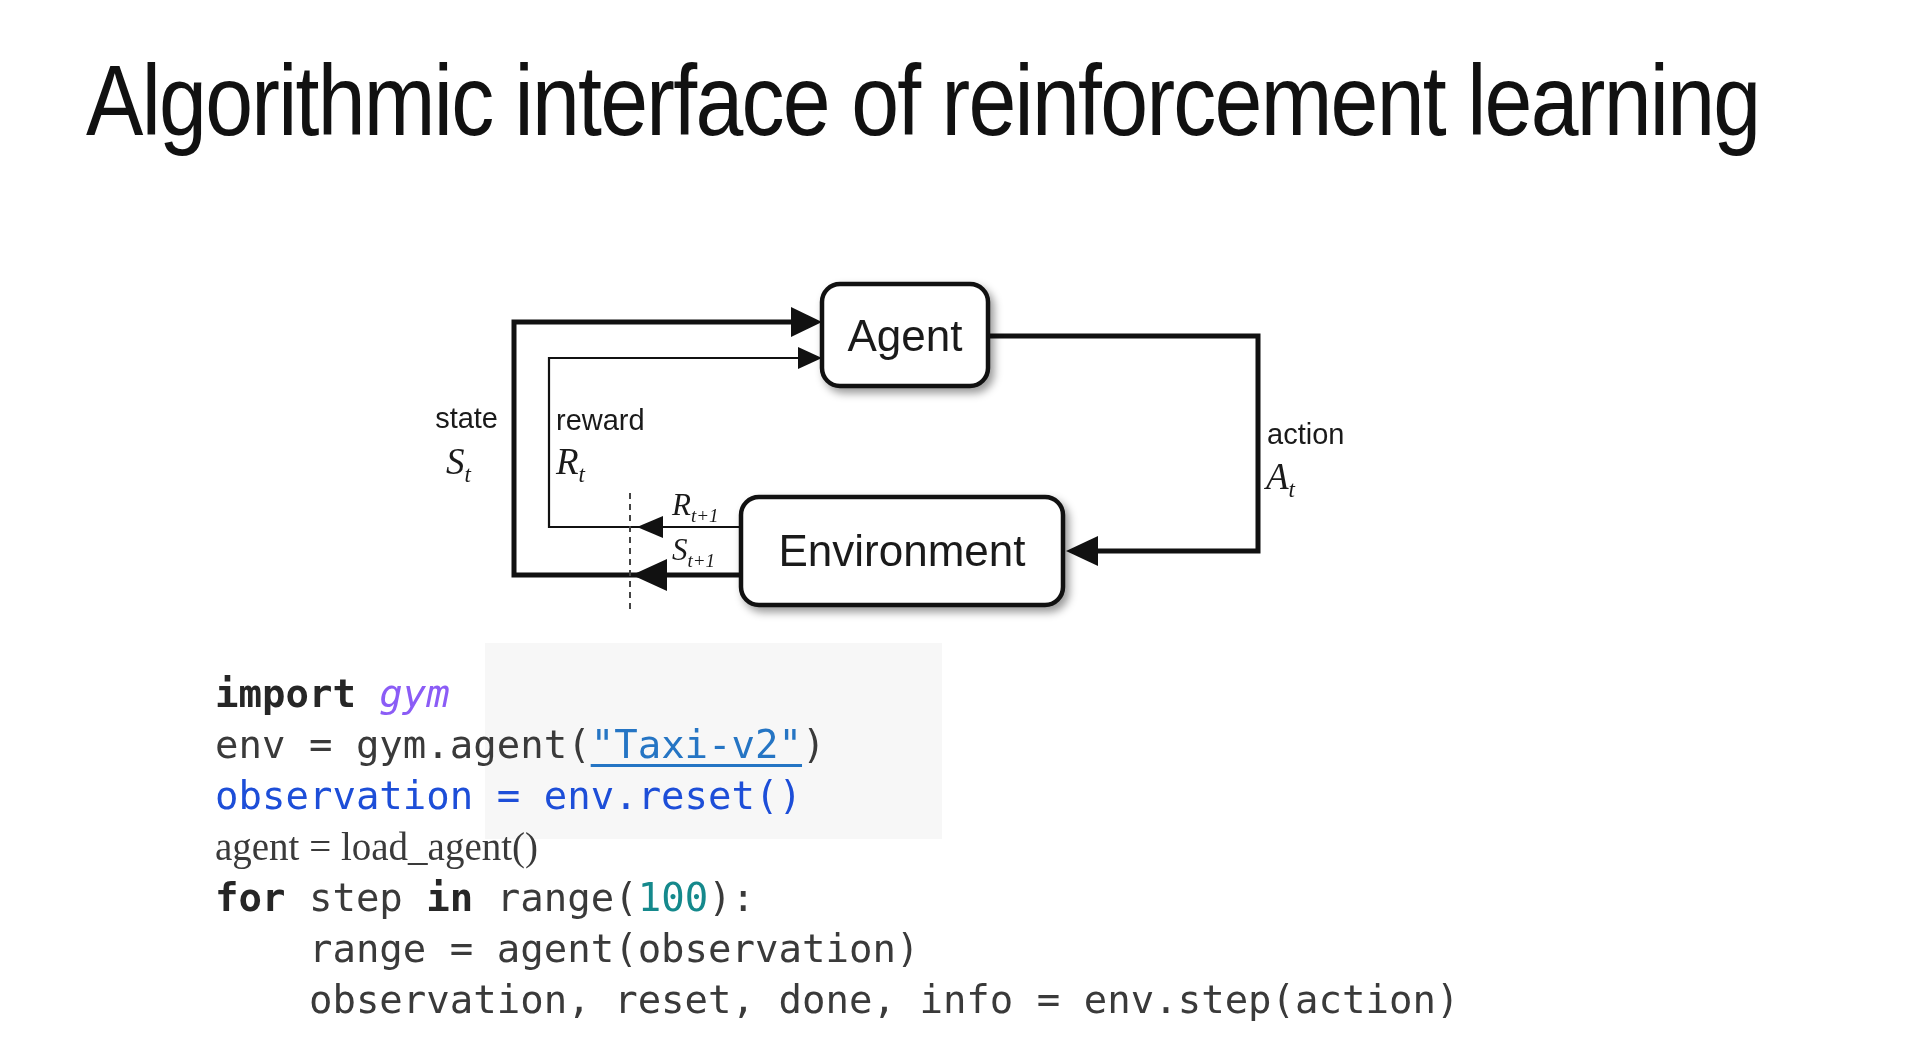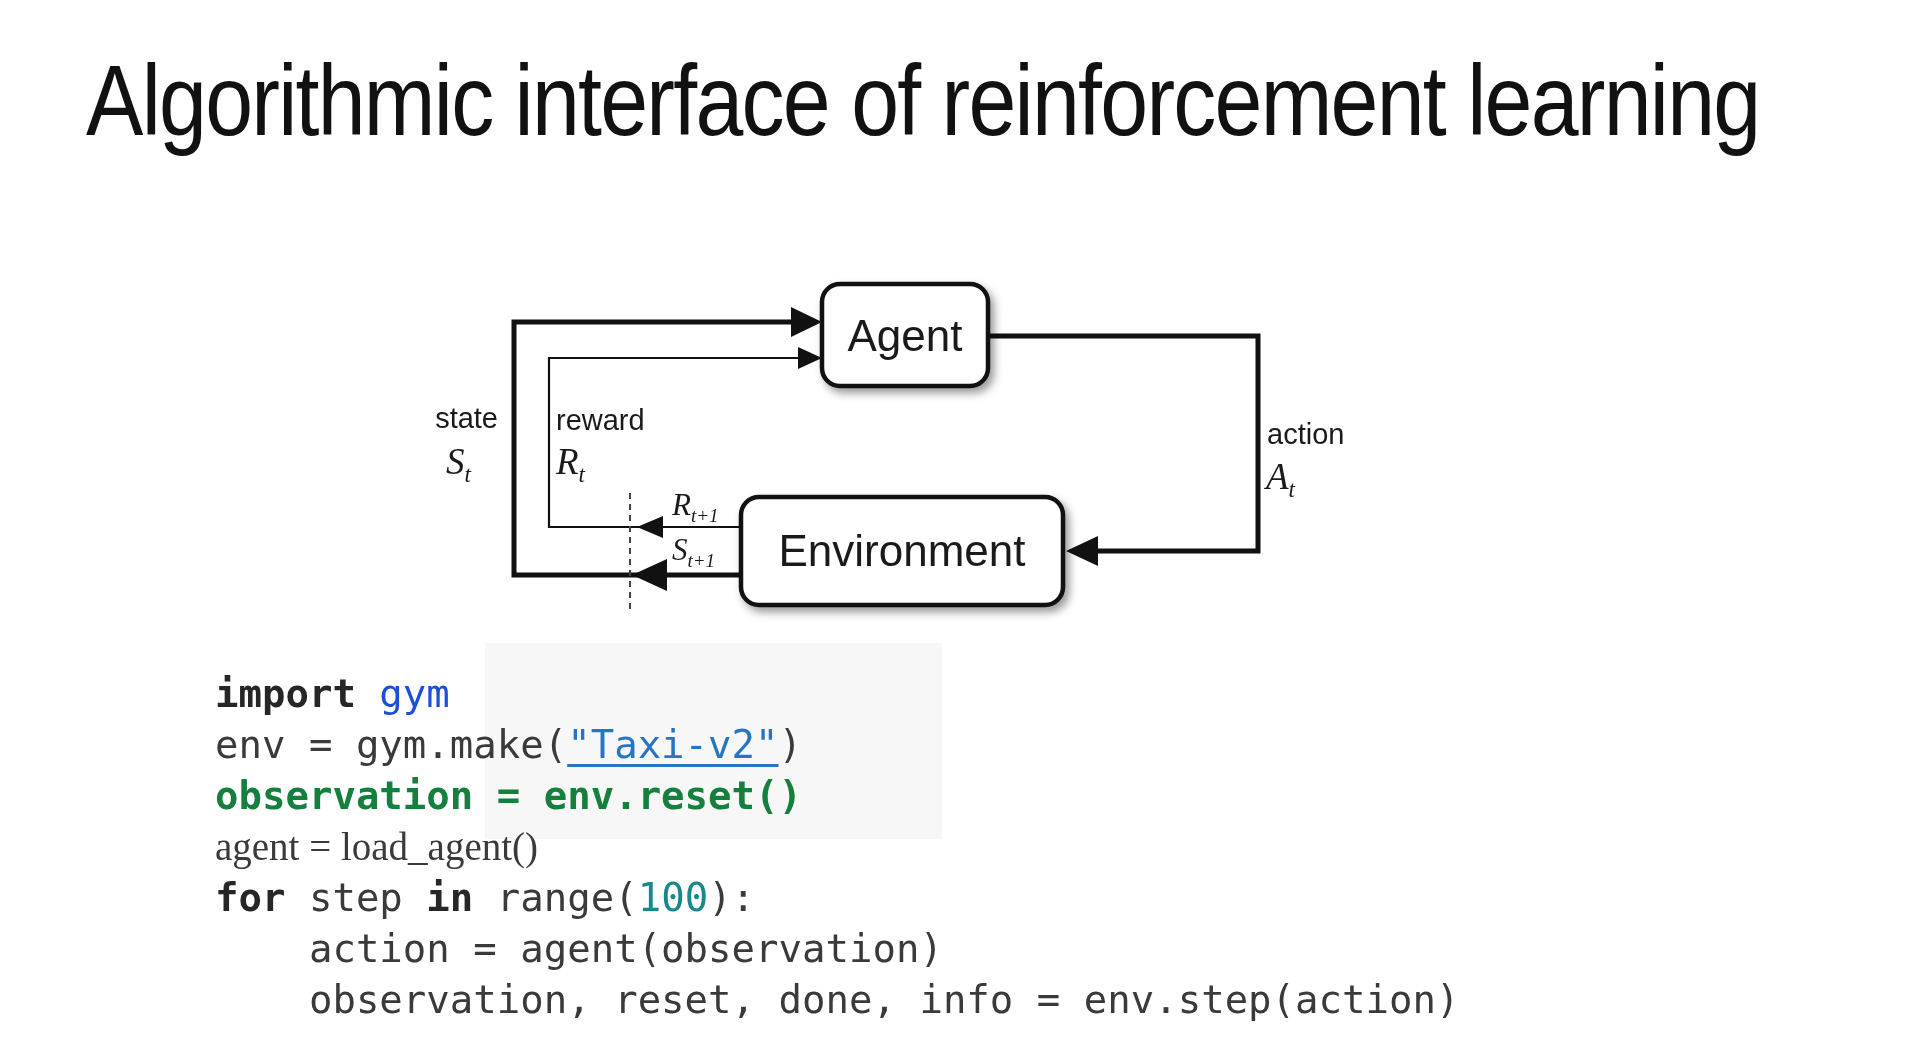--- a/index.html
+++ b/index.html
@@ -68,22 +68,22 @@
 
     <g class="math" fill="#1a1a1a">
       <text x="446" y="474" font-size="37"><tspan>S</tspan><tspan dy="8" font-size="23">t</tspan></text>
       <text x="556" y="474" font-size="37"><tspan>R</tspan><tspan dy="8" font-size="23">t</tspan></text>
       <text x="1266" y="489" font-size="37"><tspan>A</tspan><tspan dy="8" font-size="23">t</tspan></text>
       <text x="672" y="515" font-size="31"><tspan>R</tspan><tspan dy="7" font-size="19">t+1</tspan></text>
       <text x="672" y="560" font-size="31"><tspan>S</tspan><tspan dy="7" font-size="19">t+1</tspan></text>
     </g>
   </svg>
 
-  <pre id="code-block"><span class="code-kw" style="color: rgb(38, 38, 38);">import</span><span class="code-plain" style="color: #1d4ed8;"> gym</span>
-<span class="code-plain" style="color: rgb(58, 58, 58);">env = gym.make(</span><span class="code-link" style="color: rgb(37, 117, 196);">"Taxi-v2"</span><span class="code-plain" style="color: rgb(58, 58, 58);">)</span>
-<span class="code-plain" style="color: #15803d; font-weight: bold;">observation = env.reset()</span>
+  <pre id="code-block"><span class="code-kw" style="color: rgb(38, 38, 38);">import</span><span class="code-plain" style="color: #8b5cf6; font-style: italic;"> gym</span>
+<span class="code-plain" style="color: rgb(58, 58, 58);">env = gym.agent(</span><span class="code-link" style="color: rgb(37, 117, 196);">"Taxi-v2"</span><span class="code-plain" style="color: rgb(58, 58, 58);">)</span>
+<span class="code-plain" style="color: #1d4ed8;">observation = env.reset()</span>
 <span class="code-plain" style="color: rgb(58, 58, 58); font-family: Liberation Serif, serif;">agent = load_agent()</span>
 <span class="code-kw" style="color: rgb(38, 38, 38);">for</span><span class="code-plain" style="color: rgb(58, 58, 58);"> step </span><span class="code-kw" style="color: rgb(38, 38, 38);">in</span><span class="code-plain" style="color: rgb(58, 58, 58);"> range(</span><span class="code-num" style="color: rgb(21, 137, 140);">100</span><span class="code-plain" style="color: rgb(58, 58, 58);">):</span>
-<span class="code-plain" style="color: rgb(58, 58, 58);">    action = agent(observation)</span>
+<span class="code-plain" style="color: rgb(58, 58, 58);">    range = agent(observation)</span>
 <span class="code-plain" style="color: rgb(58, 58, 58);">    observation, reset, done, info = env.step(action)</span>
 </pre>
 
 </div>
 
 </body></html>

